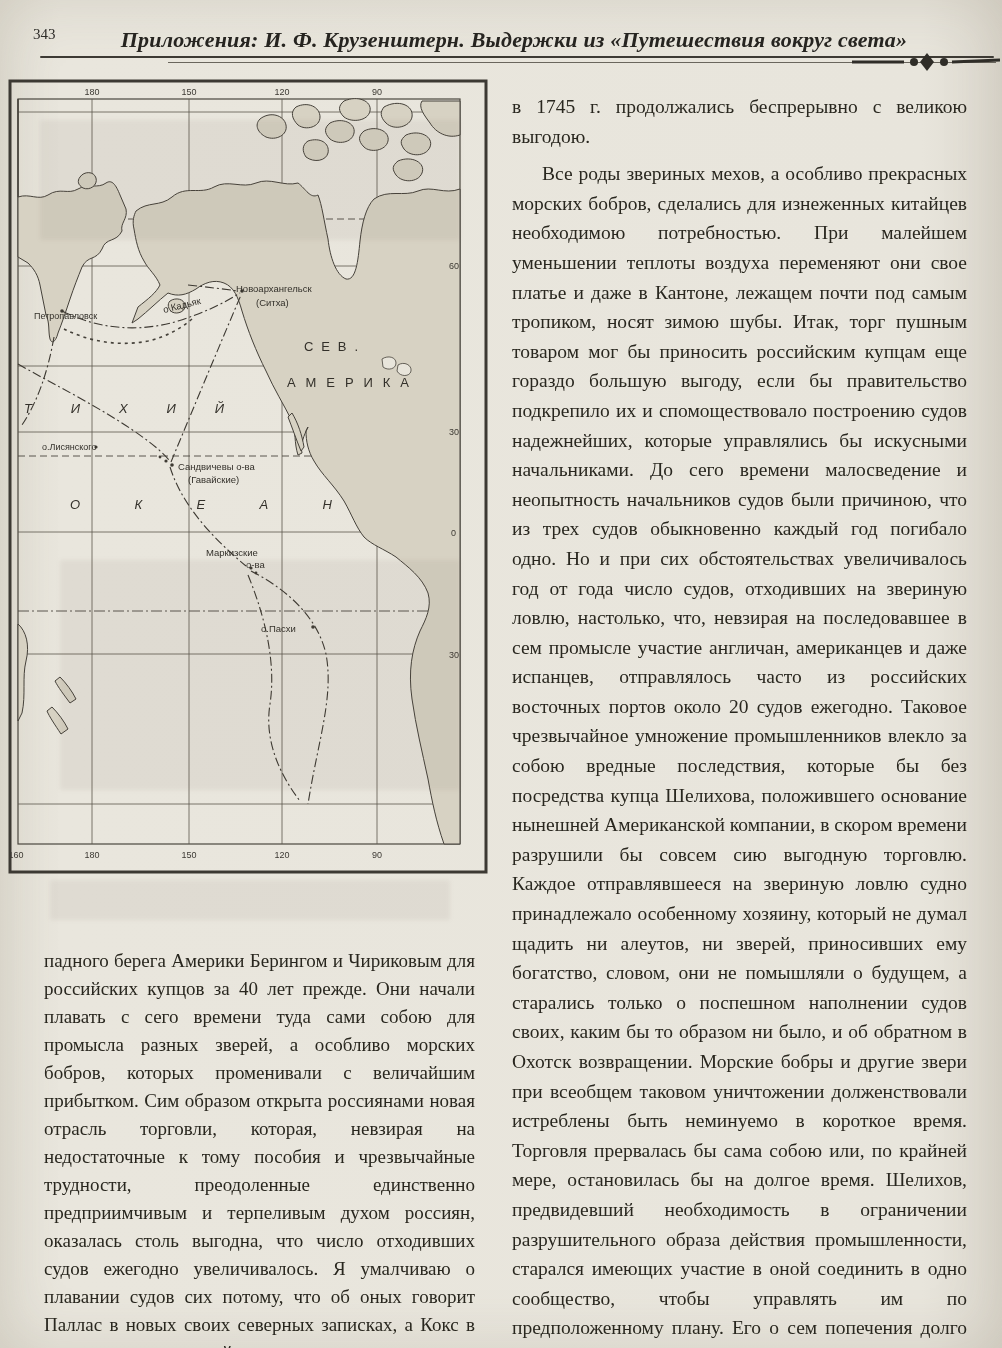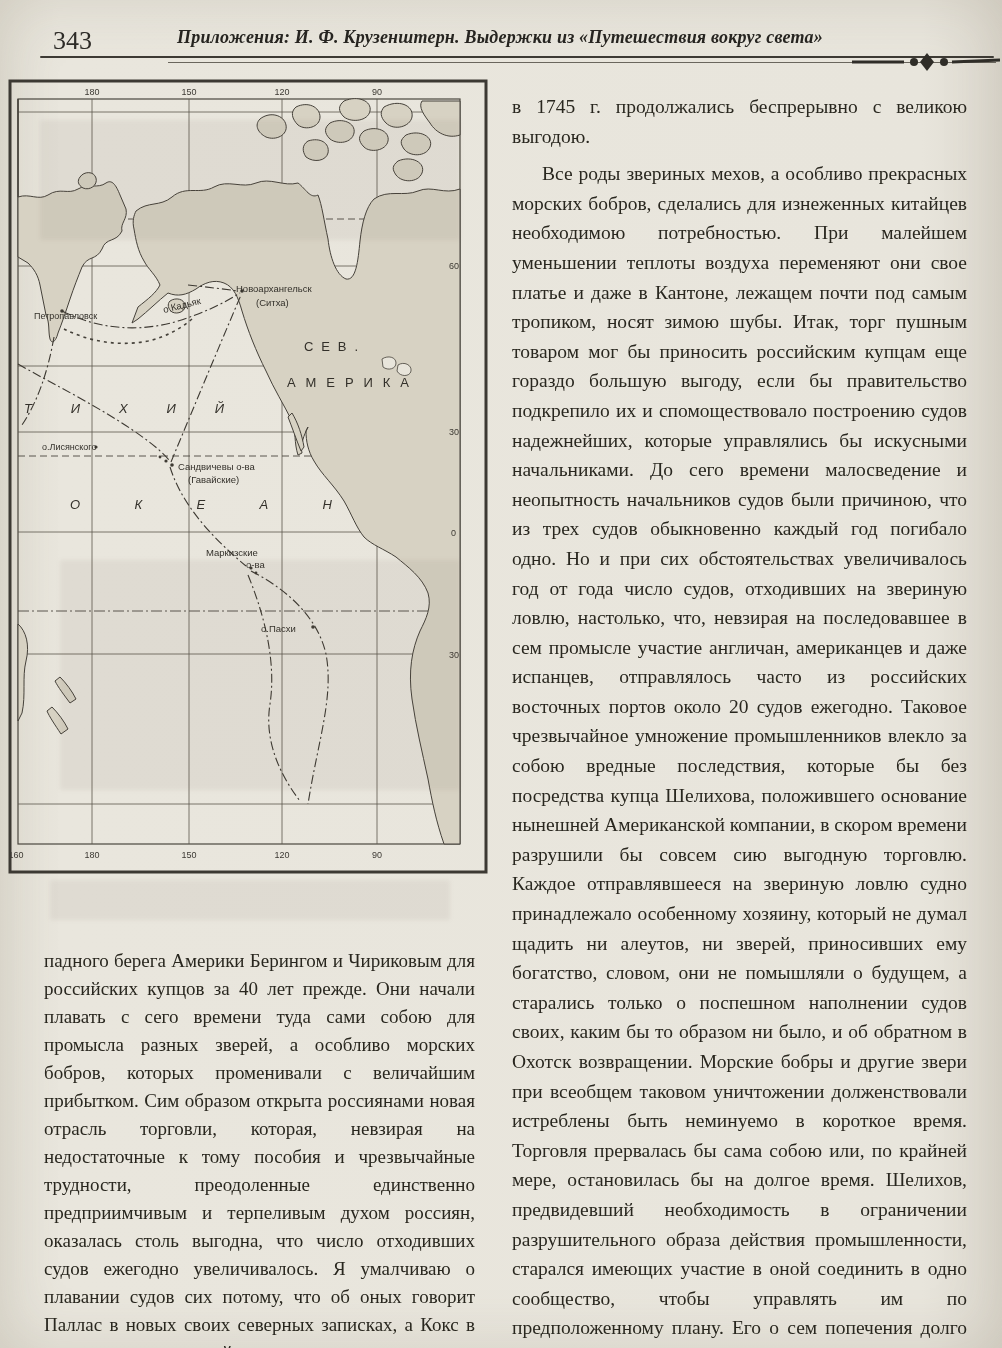--- a/index.html
+++ b/index.html
@@ -8,24 +8,24 @@
     font-family:"Liberation Serif","DejaVu Serif",serif;
     background:#e7e4db;
     position:relative;overflow:hidden;
   }
   .page{
     position:absolute;inset:0;
     background:linear-gradient(90deg,#e3e0d6 0%,#e9e6dd 6%,#e8e5dc 92%,#ddd9cf 100%);
     box-shadow:inset 0 0 60px rgba(120,110,90,.18);
   }
   
-  .pagenum{position:absolute;left:33px;top:26px;font-size:26px;color:#2e2c28;margin-left:20px;}
+  .pagenum{position:absolute;left:33px;top:26px;font-size:15px;color:#2e2c28;}
   .header-title{
-    position:absolute;left:70px;top:27px;width:860px;text-align:center;
-    font-size:18px;font-weight:bold;font-style:italic;color:#262420;
+    position:absolute;left:84px;top:27px;width:860px;text-align:center;
+    font-size:22px;font-weight:bold;font-style:italic;color:#262420;
     letter-spacing:.2px;white-space:nowrap;
   }
   .rule1{position:absolute;left:40px;top:56px;width:954px;height:2px;background:#3d3a34;border-radius:2px;}
   .rule2{position:absolute;left:168px;top:62px;width:828px;height:1px;background:#6a665d;}
   .ornament{position:absolute;left:852px;top:48px;}
   
   .map{position:absolute;left:8px;top:79px;width:480px;height:795px;}
   
   .col{color:#29271f;text-align:justify;}
   .col p{margin:8px;}

